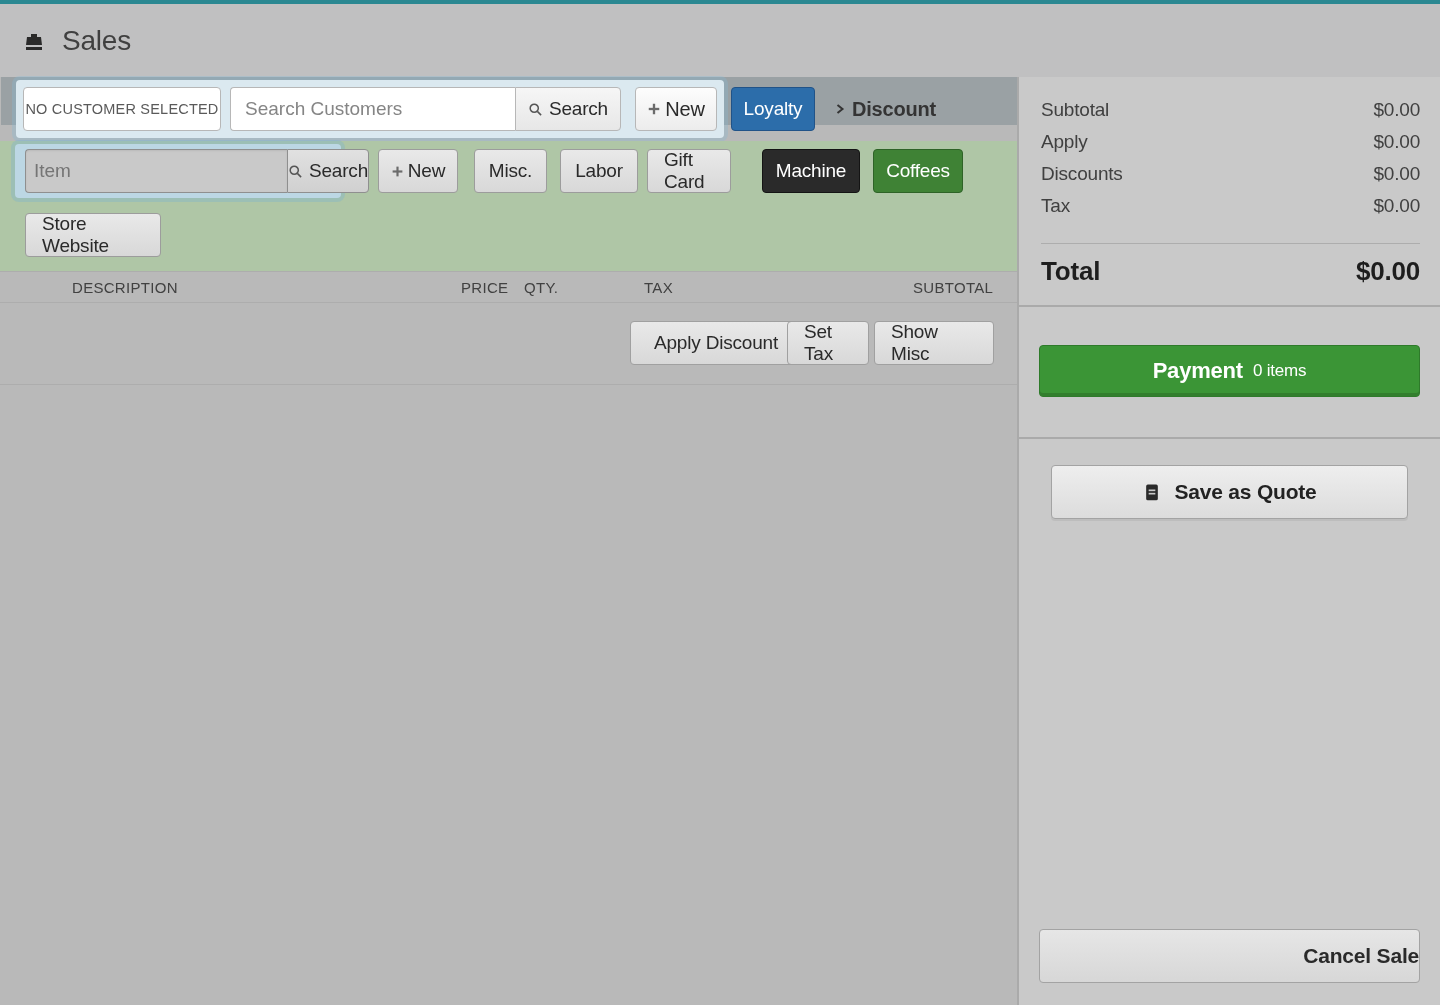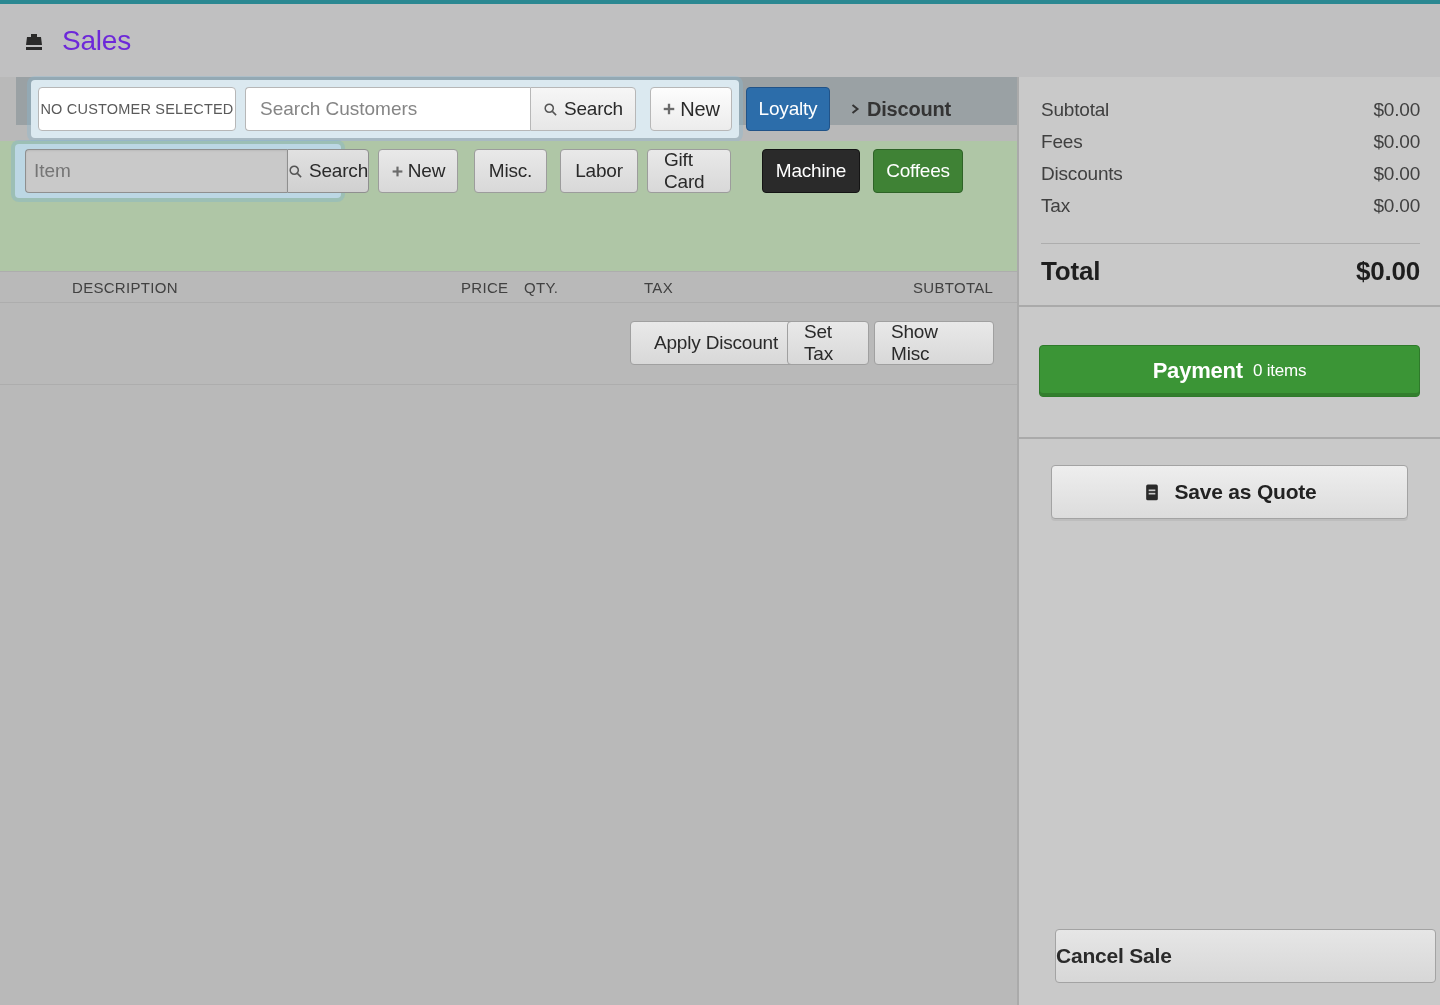--- a/index.html
+++ b/index.html
@@ -4,25 +4,25 @@
 <style>
   * { box-sizing: border-box; margin: 0; padding: 0; }
   html, body { width: 1440px; height: 1005px; overflow: hidden; font-family: "Helvetica Neue", Helvetica, Arial, sans-serif; }
   body { position: relative; background: #b9b9b9; color: #2a2a2a; letter-spacing:-0.2px;}
 
   
   .top-strip { position: absolute; left:0; right:0; top:0; height:4px; background:#2b8892; }
 
   
   .header { position:absolute; left:0; right:0; top:4px; height:73px; background:#c0c0c1; display:flex; align-items:center; padding:0 22px; gap:16px;}
-  .header .title { font-size:28px; color:#6d28d9; font-weight:400; }
+  .header .title { font-size:28px; color:#404040; font-weight:400; }
   .register-icon svg { display:block; }
 
   
-  .cust-row { position:absolute; left:16px; top:77px; height:48px; width:1017px; background:#9aa1a4; }
+  .cust-row { position:absolute; left:1px; top:77px; height:48px; width:1017px; background:#9aa1a4; }
   .cust-highlight{
     position:absolute; left:15px; top:3px; width:708px; height:58px;
     background:#dbe9f0; border-radius:4px; box-shadow: 0 0 0 4px rgba(134,186,214,0.32);
   }
   .cust-row .no-customer{
     position:absolute; left:22px; top:10px; width:198px; height:44px;
     background:#fff; border:1px solid #b7b7b7; border-radius:4px;
     font-size:14.5px; color:#5a5a5a; letter-spacing:0.2px;
     display:flex; align-items:center; justify-content:center;
   }
@@ -131,21 +131,21 @@
   .quote-btn{
     width:100%; height:54px; background:linear-gradient(#eeeeee,#dcdcdc);
     border:1px solid #a3a3a3; border-radius:4px; box-shadow:0 2px 0 rgba(0,0,0,0.06);
     display:flex; align-items:center; justify-content:center; gap:12px; font-size:21px; font-weight:700; color:#222; cursor:pointer;
   }
   .spacer{flex:1;}
   .cancel-wrap{padding:0 20px 22px 20px;}
   .cancel-btn{
     width:100%; height:54px; background:linear-gradient(#e6e6e6,#d7d7d7);
     border:1px solid #a3a3a3; border-radius:4px;
-    display:flex; align-items:center; justify-content:flex-start; font-size:21px; font-weight:600; color:#2a2a2a; cursor:pointer;margin-left:16px;
+    display:flex; align-items:center; justify-content:flex-end; font-size:21px; font-weight:600; color:#2a2a2a; cursor:pointer;
   }
 
   
   .mag svg, .plus svg, .chev svg, .clip svg { display:block; }
 </style>
 </head>
 <body>
 
 <div class="top-strip"></div>
 
@@ -232,20 +232,23 @@
     </div>
   <div id="q-gift" class="qbtn">
       <span>Gift Card</span>
     </div>
   <div id="q-machine" class="qbtn dark">
       <span>Machine</span>
     </div>
   <div id="q-coffees" class="qbtn green">
       <span>Coffees</span>
     </div>
+  <div id="q-store" class="qbtn">
+      <span>Store Website</span>
+    </div>
 </div>
 
 <div class="line-header">
   <span class="lh-desc">Description</span>
   <span class="lh-price">Price</span>
   <span class="lh-qty">Qty.</span>
   <span class="lh-tax">Tax</span>
   <span class="lh-sub">Subtotal</span>
 </div>
 
@@ -263,21 +266,21 @@
 
 <div class="body-fill"></div>
 
 <div class="sidebar">
   <div class="totals">
     <div class="trow">
         <span>Subtotal</span>
         <span>$0.00</span>
       </div>
     <div class="trow">
-        <span>Fees</span>
+        <span>Apply</span>
         <span>$0.00</span>
       </div>
     <div class="trow">
         <span>Discounts</span>
         <span>$0.00</span>
       </div>
     <div class="trow">
         <span>Tax</span>
         <span>$0.00</span>
       </div>

